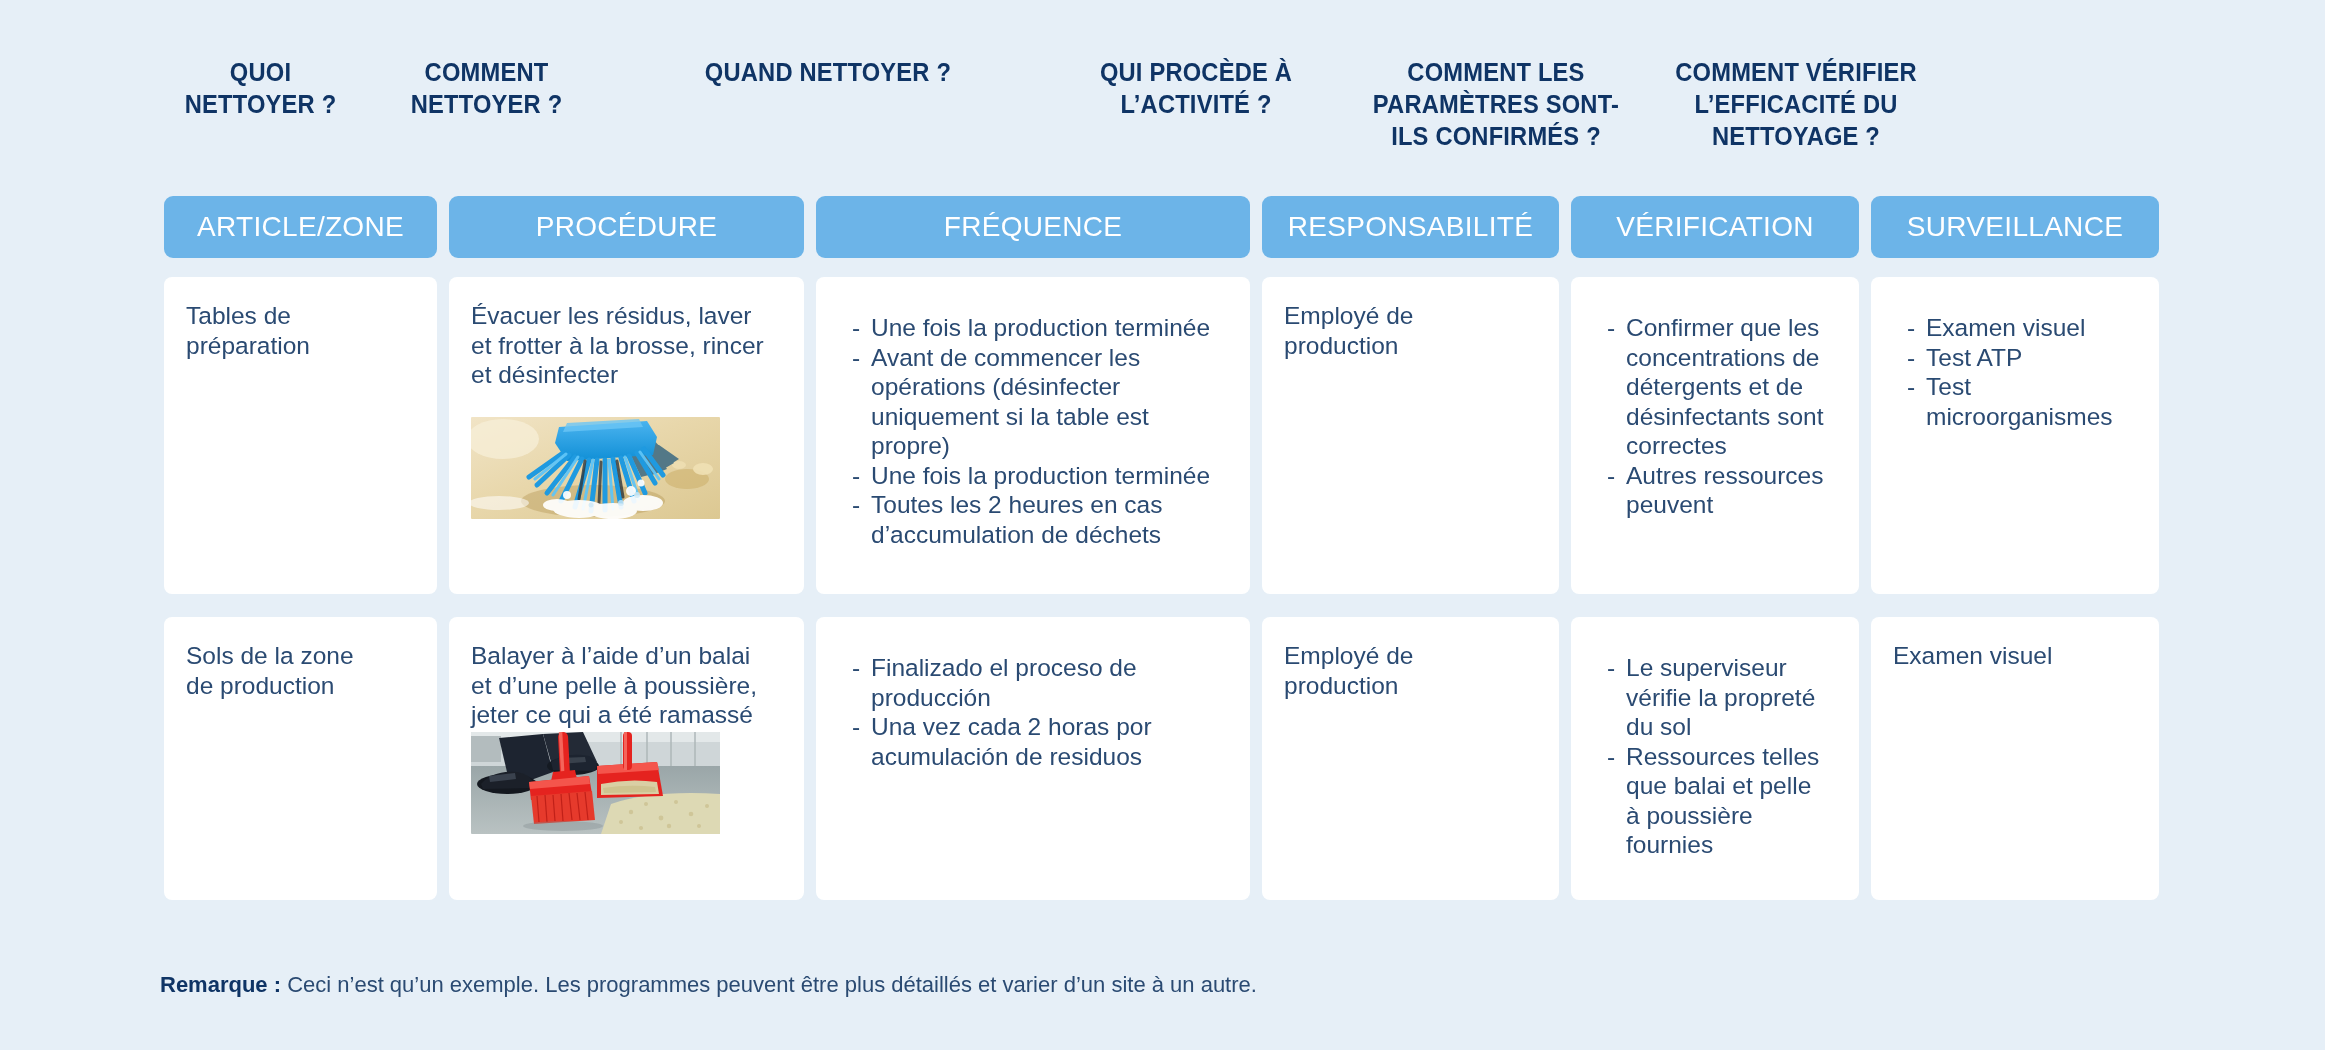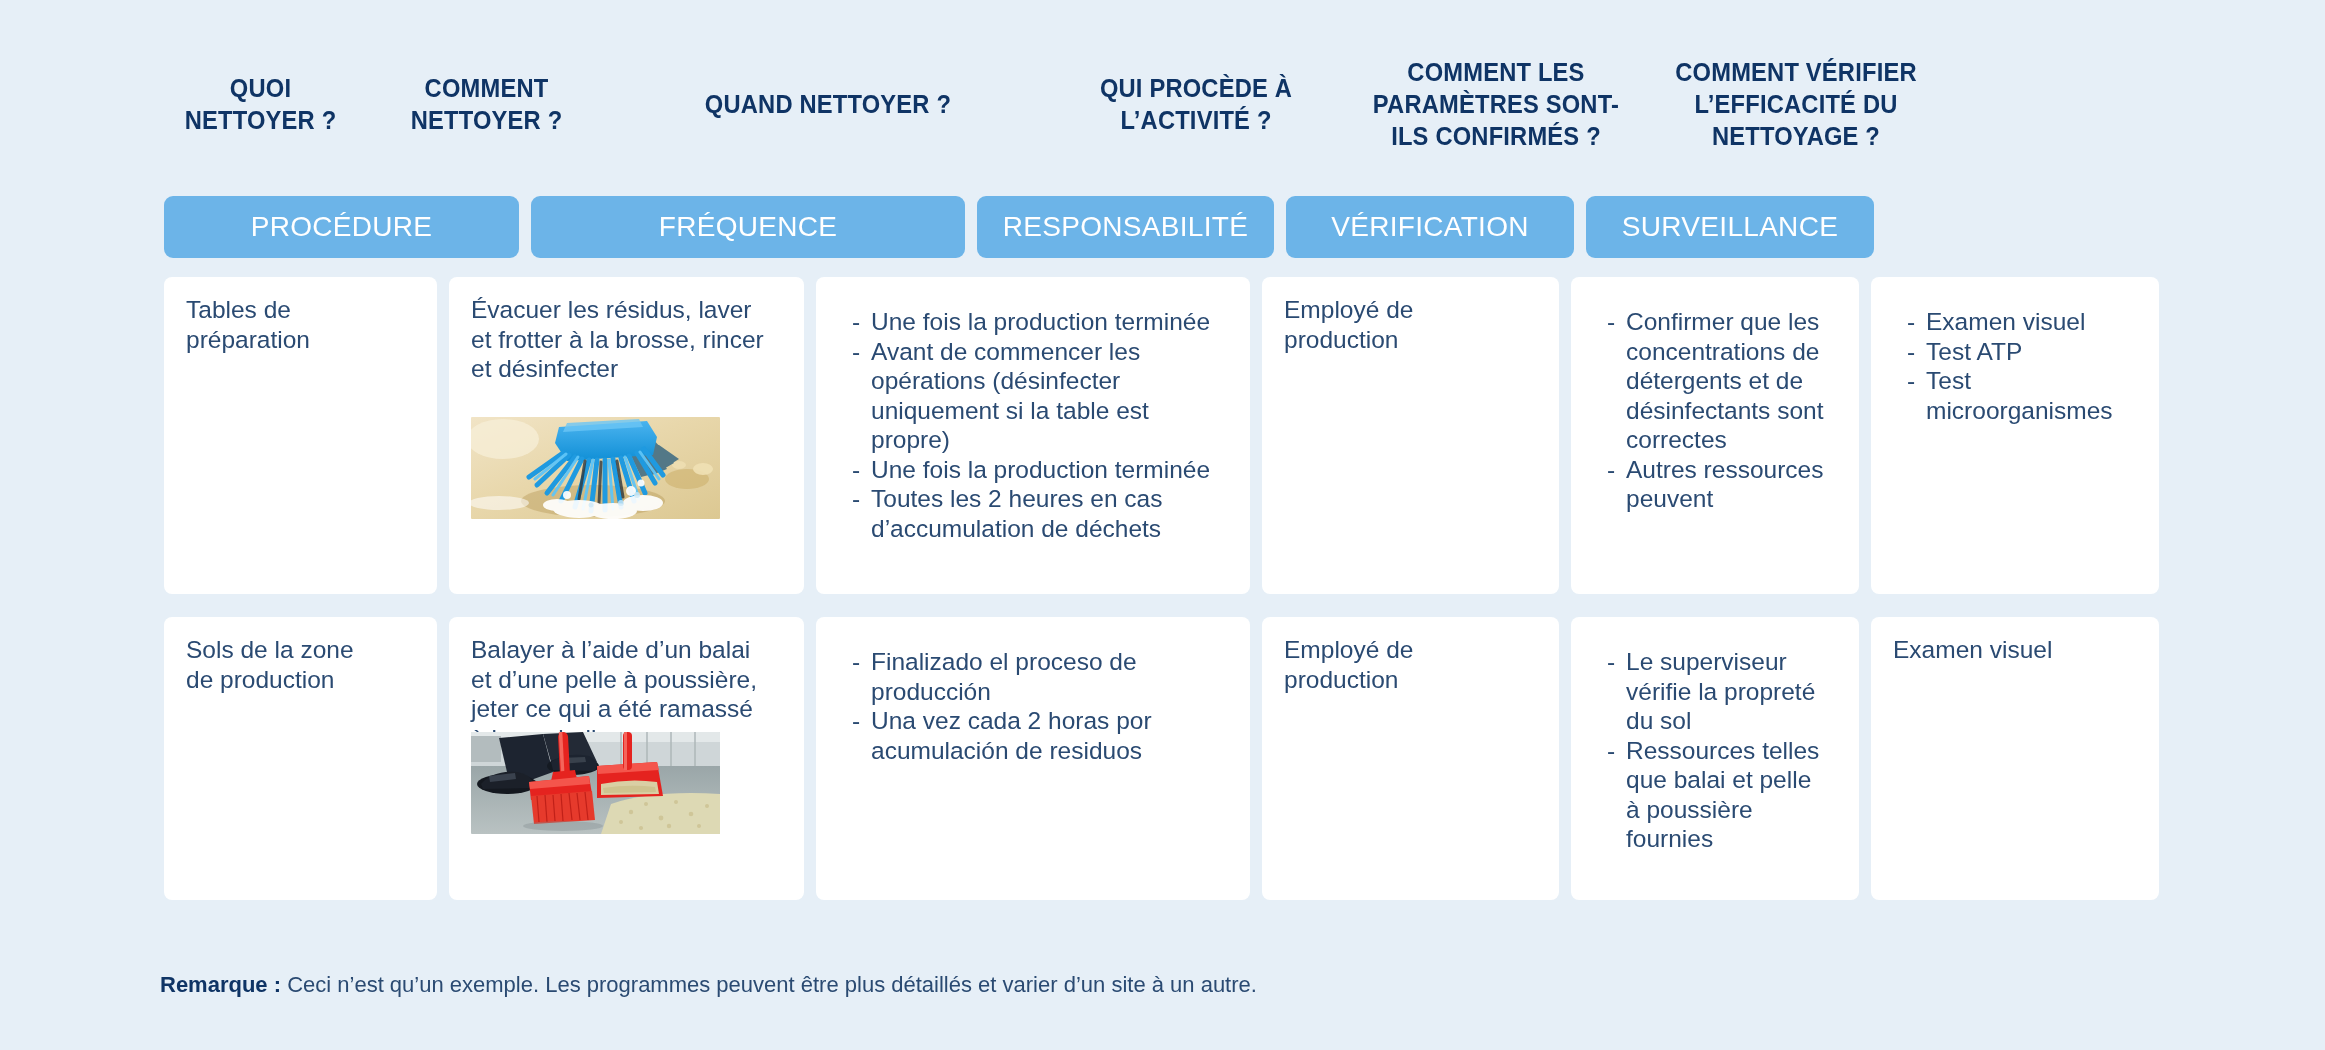--- a/index.html
+++ b/index.html
@@ -22,21 +22,21 @@
     box-sizing: border-box;
   }
 
   
   .qrow {
     position: absolute;
     left: 158px;
     top: 56px;
     width: 2007px;
     display: flex;
-    align-items: center;
+    align-items: flex-start;
   }
   .qcell {
     text-align: center;
     color: #0f3465;
     font-weight: bold;
     font-size: 25.5px;
     line-height: 32px;
     letter-spacing: 0.2px;
     padding: 0 6px;
     box-sizing: border-box;
@@ -79,21 +79,21 @@
   }
   .crow.row1 { top: 277px; height: 317px; }
   .crow.row2 { top: 617px; height: 283px; }
 
   .ccell-wrap { box-sizing: border-box; padding: 0 6px; }
   .ccell {
     background: #ffffff;
     border-radius: 8px;
     height: 100%;
     box-sizing: border-box;
-    padding: 18px 22px 14px 22px;
+    padding: 24px 22px 14px 22px;
     color: #2a4a72;
     font-size: 24.5px;
     line-height: 29.5px;
     overflow: hidden;
     position: relative;
   }
 
   .plain-text { white-space: pre-line; }
 
   ul.bullets {
@@ -156,20 +156,23 @@
 L’ACTIVITÉ ?</div>
     <div class="qcell" style="width:300px">COMMENT LES
 PARAMÈTRES SONT-
 ILS CONFIRMÉS ?</div>
     <div class="qcell" style="width:300px">COMMENT VÉRIFIER
 L’EFFICACITÉ DU
 NETTOYAGE ?</div>
   </div>
 
   <div class="hrow">
+    <div class="hcell-wrap" style="width:285px">
+      <div class="hcell">ARTICLE/ZONE</div>
+    </div>
     <div class="hcell-wrap" style="width:367px">
       <div class="hcell">PROCÉDURE</div>
     </div>
     <div class="hcell-wrap" style="width:446px">
       <div class="hcell">FRÉQUENCE</div>
     </div>
     <div class="hcell-wrap" style="width:309px">
       <div class="hcell">RESPONSABILITÉ</div>
     </div>
     <div class="hcell-wrap" style="width:300px">

